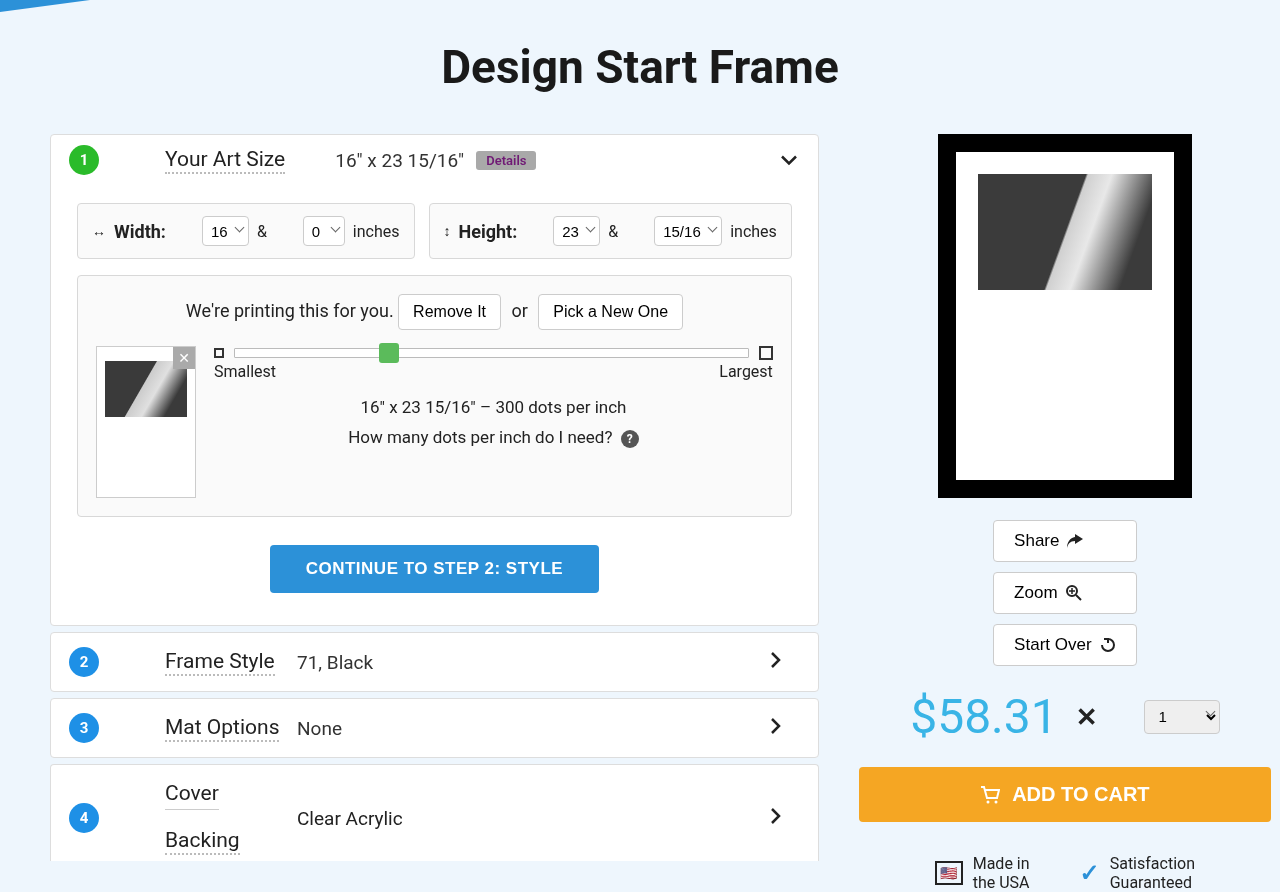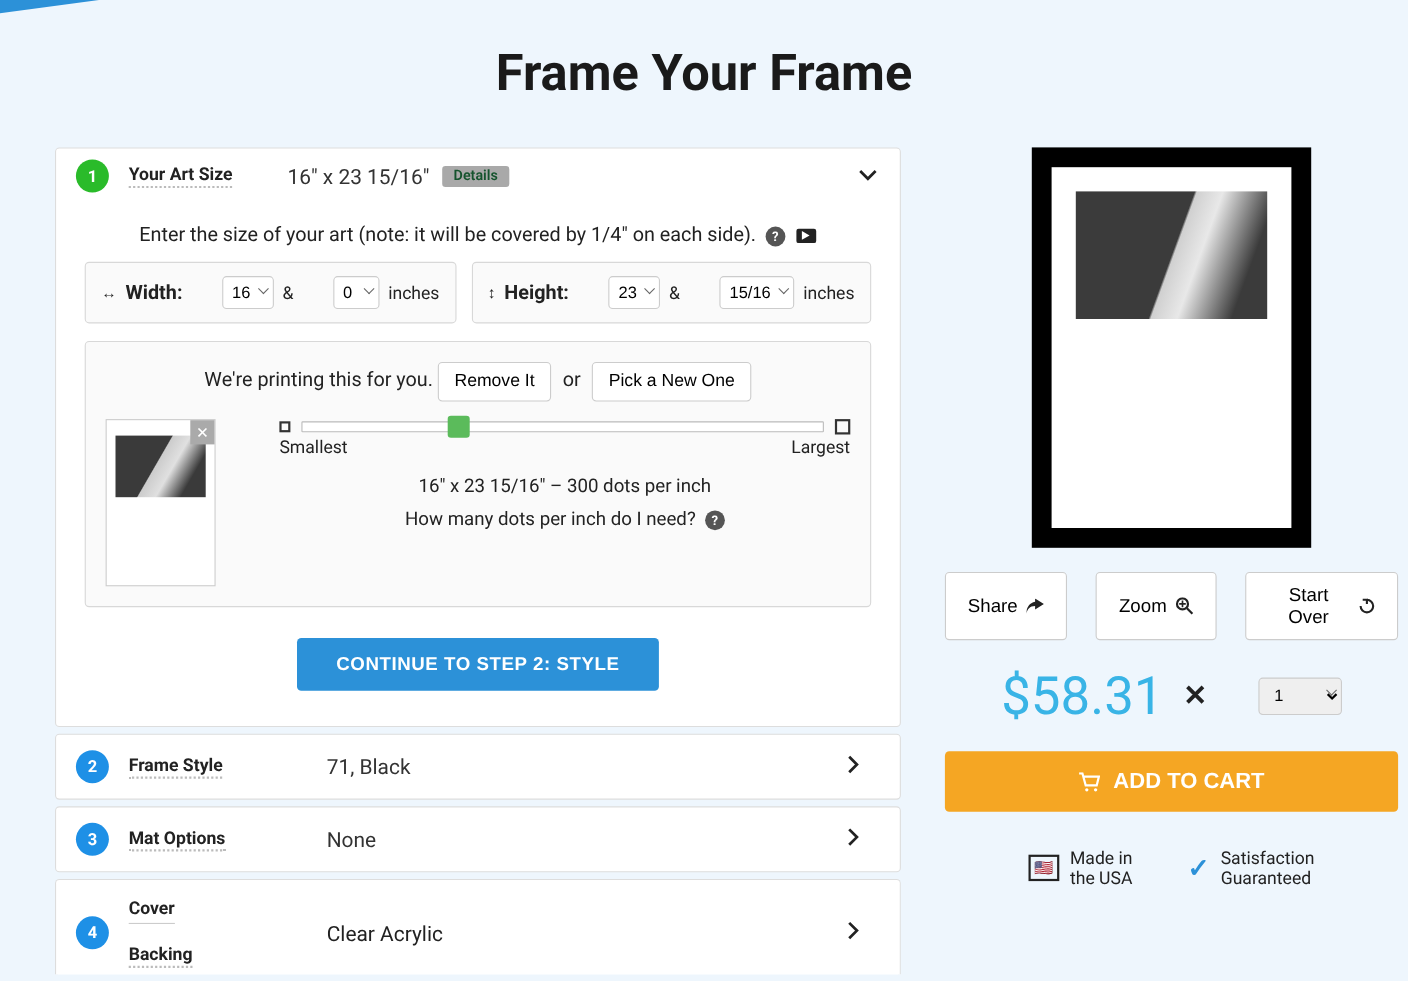--- a/index.html
+++ b/index.html
@@ -8,23 +8,23 @@
 .page-title { text-align: center; font-size: 46px; font-weight: 700; color: #1a1a1a; margin: 20px 0 40px; }
 .layout { display: flex; gap: 40px; }
 .left { flex: 0 0 690px; }
 .right { flex: 1; display: flex; flex-direction: column; align-items: center; }
 
 .panel { background: #fff; border: 1px solid #ddd; border-radius: 4px; margin-bottom: 6px; }
 .panel-head { display: flex; align-items: center; padding: 10px 18px; position: relative; cursor: pointer; }
 .step-circle { width: 30px; height: 30px; border-radius: 50%; display: inline-flex; align-items: center; justify-content: center; font-weight: 700; color: #fff; font-size: 15px; margin-right: 18px; }
 .step-green { background: #2abb2a; }
 .step-blue { background: #1e90e6; }
-.panel-title { font-size: 16px; font-weight: 700; color: #222; border-bottom: 2px dotted #bbb; padding-bottom: 1px; }
+.panel-title { font-size: 21px; font-weight: 400; color: #222; border-bottom: 2px dotted #bbb; padding-bottom: 1px; margin-left: 48px; }
 .panel-summary { margin-left: 50px; font-size: 19px; color: #333; }
-.details-badge { background: #a9a9a9; color: #14532d; font-size: 13px; padding: 2px 10px; border-radius: 3px; margin-left: 12px; font-weight: 600; }
+.details-badge { background: #a9a9a9; color: #701a75; font-size: 13px; padding: 2px 10px; border-radius: 3px; margin-left: 12px; font-weight: 600; }
 .chev { position: absolute; right: 20px; top: 50%; transform: translateY(-50%); font-size: 18px; color: #222; }
 
 .panel-body { padding: 18px 26px 26px; }
 .instr { text-align: center; font-size: 18px; margin-bottom: 14px; }
 .help-circle { display: inline-flex; width: 18px; height: 18px; border-radius: 50%; background: #555; color: #fff; font-size: 12px; font-weight: 700; align-items: center; justify-content: center; margin-left: 4px; }
 .video-icon { display: inline-block; width: 18px; height: 13px; background: #222; border-radius: 2px; margin-left: 6px; vertical-align: middle; position: relative; }
 .video-icon::after { content: ''; position: absolute; left: 5px; top: 2px; width: 0; height: 0; border-left: 7px solid #fff; border-top: 4px solid transparent; border-bottom: 4px solid transparent; }
 
 .dim-row { display: flex; gap: 14px; margin-bottom: 16px; }
 .dim-box { flex: 1; border: 1px solid #d8d8d8; border-radius: 4px; background: #fafafa; padding: 12px 14px; display: flex; align-items: center; gap: 8px; justify-content: center; }
@@ -35,21 +35,21 @@
 .sel-wrap::before { content: ''; position: absolute; right: 6px; top: 16px; width: 6px; height: 6px; border-right: 1px solid #666; border-top: 1px solid #666; transform: rotate(-45deg) translateY(-6px); pointer-events: none; display:none; }
 .arrow-h { font-size: 14px; }
 
 .print-box { border: 1px solid #d8d8d8; border-radius: 4px; background: #fafafa; padding: 18px; }
 .print-top { text-align: center; font-size: 18px; margin-bottom: 16px; }
 .btn-outline { display: inline-block; border: 1px solid #ccc; background: #fff; padding: 8px 14px; border-radius: 4px; font-size: 16px; cursor: pointer; }
 .print-body { display: flex; gap: 18px; align-items: flex-start; }
 .thumb-box { width: 100px; height: 152px; border: 1px solid #ccc; background: #fff; padding: 8px; position: relative; }
 .thumb-x { position: absolute; right: 0; top: 0; width: 22px; height: 22px; background: #aaa; color: #fff; display: flex; align-items: center; justify-content: center; font-size: 14px; cursor: pointer; }
 .thumb-img { width: 82px; height: 56px; background: linear-gradient(120deg, #3a3a3a 0%, #3a3a3a 45%, #ccc 46%, #e0e0e0 60%, #3a3a3a 80%); margin-top: 6px; }
-.slider-area { flex: 1; margin-left: 40px; }
+.slider-area { flex: 1; }
 .slider-row { display: flex; align-items: center; gap: 10px; }
 .sq-icon { width: 10px; height: 10px; border: 2px solid #333; }
 .sq-icon.big { width: 14px; height: 14px; }
 .track { flex: 1; height: 10px; border: 1px solid #bbb; background: #fff; border-radius: 1px; position: relative; }
 .handle { position: absolute; width: 20px; height: 20px; background: #5bbb5b; border-radius: 3px; top: -6px; left: 28%; }
 .slider-labels { display: flex; justify-content: space-between; font-size: 16px; margin-top: 2px; }
 .slider-info { text-align: center; margin-top: 16px; font-size: 17px; }
 .slider-q { text-align: center; margin-top: 10px; font-size: 17px; }
 
 .continue { display: block; margin: 28px auto 6px; background: #2c91d8; color: #fff; border: none; padding: 14px 36px; font-size: 17px; font-weight: 700; letter-spacing: 0.5px; border-radius: 4px; cursor: pointer; }
@@ -59,61 +59,56 @@
 .head-grid { display: grid; grid-template-columns: 48px 180px 1fr 30px; align-items: center; width: 100%; }
 .head-grid .panel-summary { margin-left: 0; }
 
 .multi-labels { display: flex; flex-direction: column; gap: 18px; justify-content: center; }
 .multi-vals { display: flex; flex-direction: row; gap: 18px; font-size: 19px; }
 
 .frame-preview { width: 254px; height: 364px; background: #000; padding: 18px; }
 .frame-mat { width: 100%; height: 100%; background: #fff; padding: 22px 22px 140px 22px; }
 .frame-art { width: 100%; height: 116px; background: linear-gradient(110deg, #3b3b3b 0%, #3b3b3b 50%, #d0d0d0 51%, #e8e8e8 62%, #3b3b3b 85%); }
 
-.action-row { display: flex; gap: 26px; margin-top: 22px; }
+.action-row { display: flex; gap: 10px; margin-top: 22px; flex-direction: column; }
 .btn-act { border: 1px solid #ccc; background: #fff; padding: 10px 20px; border-radius: 4px; font-size: 17px; cursor: pointer; display: flex; align-items: center; gap: 8px; }
 .price-row { display: flex; align-items: center; gap: 18px; margin-top: 22px; }
 .price { color: #39b4e6; font-size: 48px; font-weight: 400; }
 .times { font-size: 26px; font-weight: 700; color: #222; }
 .qty { height: 34px; width: 76px; border: 1px solid #ccc; border-radius: 4px; padding: 0 22px 0 10px; font-size: 15px; }
 
 .add-cart { width: 412px; margin-top: 22px; background: #f5a623; color: #fff; border: none; padding: 16px; font-size: 20px; font-weight: 700; border-radius: 4px; cursor: pointer; display: flex; align-items: center; justify-content: center; gap: 12px; }
 .badges { display: flex; gap: 50px; margin-top: 32px; }
 .badge { display: flex; align-items: center; gap: 10px; font-size: 16px; }
 .flag-box { width: 28px; height: 24px; border: 2px solid #222; display: flex; align-items: center; justify-content: center; font-size: 14px; }
 .check-blue { color: #2c91d8; font-size: 24px; font-weight: 900; }
 
 .skew-corner { position: absolute; top: 0; left: 0; width: 0; height: 0; border-top: 12px solid #2c91d8; border-right: 90px solid transparent; }
 </style>
 </head>
 <body>
 
 <div class="skew-corner"></div>
 
 <div class="page">
-  <h1 class="page-title">Frame Your Frame</h1>
+  <h1 class="page-title">Design Start Frame</h1>
   <div class="layout">
     <div class="left">
 
       <div class="panel">
         <div class="panel-head">
           <span class="step-circle step-green">1</span>
           <span class="panel-title">Your Art Size</span>
           <span class="panel-summary">16" x 23 15/16"</span>
           <span class="details-badge">Details</span>
           <span class="chev"><svg width="18" height="12" viewBox="0 0 18 12">
                 <path d="M2 2 L9 9 L16 2" stroke="#222" stroke-width="2.5" fill="none"></path>
               </svg></span>
         </div>
         <div class="panel-body">
-          <div class="instr">
-            <span>Enter the size of your art (note: it will be covered by 1/4" on each side).</span>
-            <span class="help-circle">?</span>
-            <span class="video-icon"></span>
-          </div>
           <div class="dim-row">
             <div class="dim-box">
               <span class="arrow-h">↔</span>
               <span class="dim-label">Width:</span>
               <span class="sel-wrap"><select class="sel"><option>16</option></select></span>
               <span>&amp;</span>
               <span class="sel-wrap"><select class="sel"><option>0</option></select></span>
               <span>inches</span>
             </div>
             <div class="dim-box">

